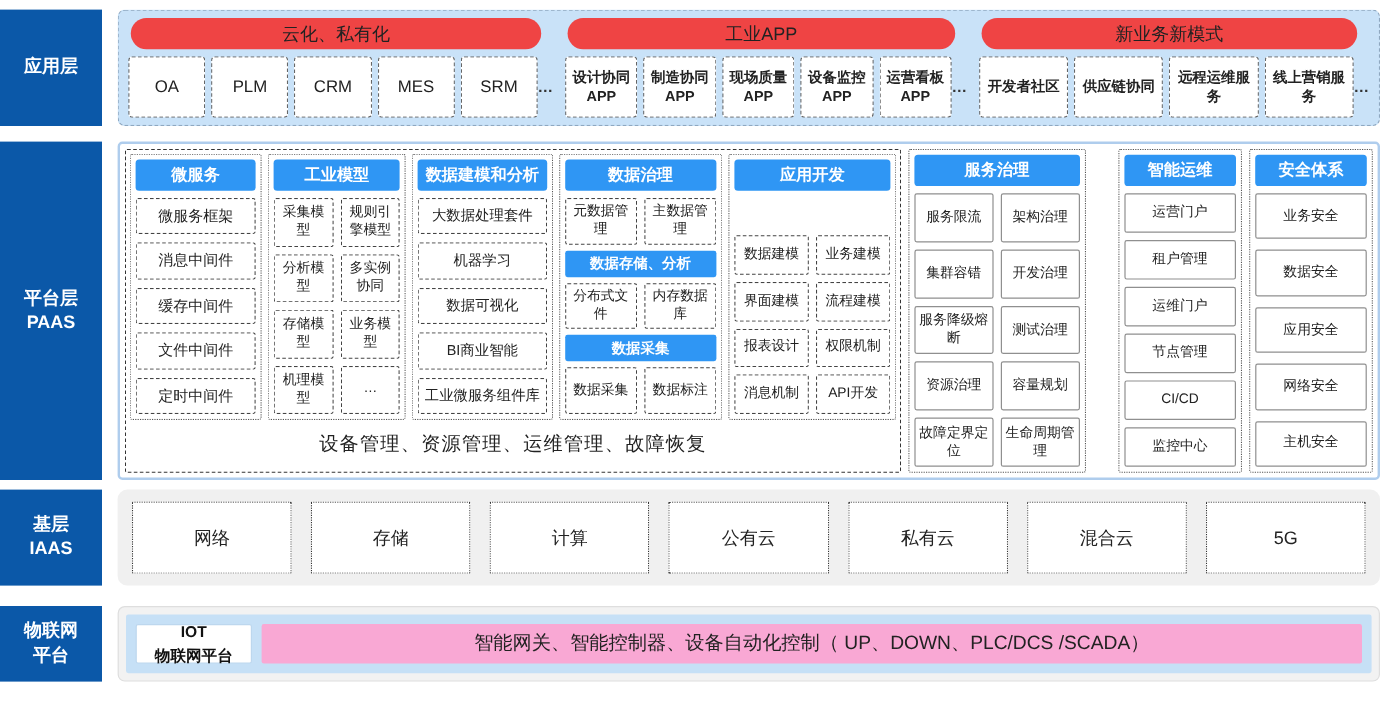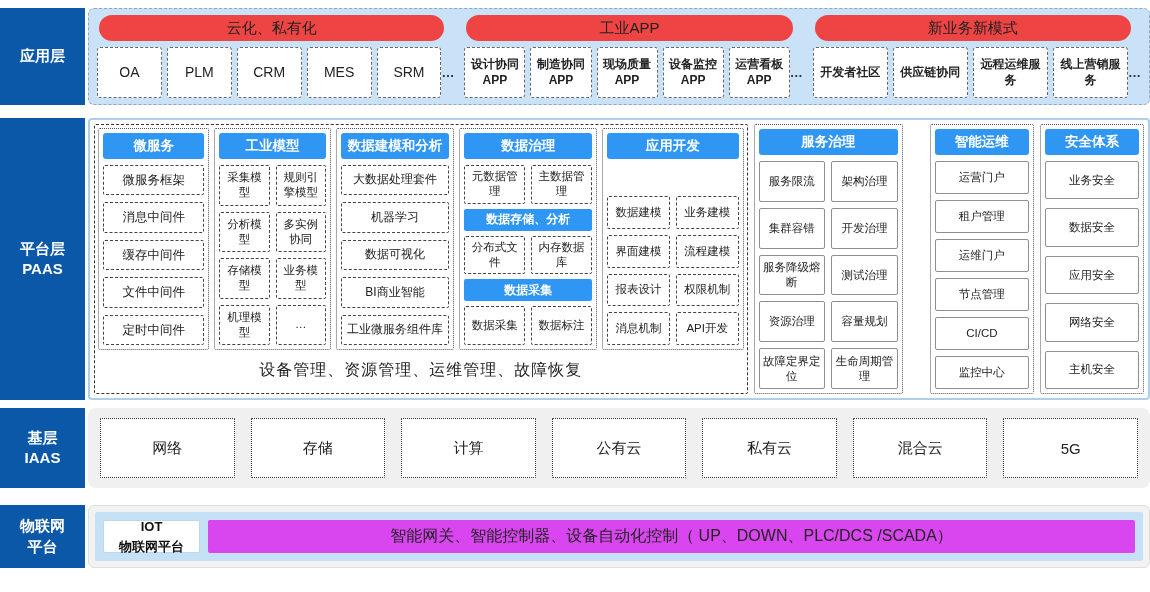--- a/index.html
+++ b/index.html
@@ -6,21 +6,21 @@
   body { font-family:"Liberation Sans","DejaVu Sans",sans-serif; background:#fff; }
   .page { position:relative; width:1150px; height:592px; background:#fff; overflow:hidden; }
 
   .row { position:absolute; left:0; width:1150px; display:flex; }
   .row-app  { top:8px;   height:97px; }
   .row-paas { top:118px; height:282px; }
   .row-iaas { top:408px; height:80px; }
   .row-iot  { top:505px; height:63px; }
 
   .layer-label {
-    width:85px; flex:0 0 85px; margin-right:3px;
+    width:85px; flex:0 0 85px; margin-right:13px;
     background:#0B58A8; color:#fff; font-weight:bold; font-size:15px;
     display:flex; align-items:center; justify-content:center; text-align:center;
     white-space:pre-line; line-height:1.35;
   }
 
   
   .app-panel {
     flex:1; background:#C9E2F8; border:1px dashed #8FA8C0; border-radius:6px;
     display:flex; gap:10px; padding:5px 8px 6px 8px;
   }
@@ -107,21 +107,21 @@
   }
   .iot-inner {
     flex:1; background:#C6E0F6; border-radius:2px; padding:8px; display:flex; gap:8px;
   }
   .iot-box {
     flex:0 0 97px; background:#fff; border:1px solid #BDD7EE; border-radius:2px;
     display:flex; align-items:center; justify-content:center; text-align:center;
     font-weight:bold; font-size:13px; color:#111; white-space:pre-line; line-height:1.5;
   }
   .iot-desc {
-    flex:1; background:#d946ef; border-radius:2px;
+    flex:1; background:#f9a8d4; border-radius:2px;
     display:flex; align-items:center; justify-content:center; text-align:center;
     font-size:16px; color:#222;
   }
 </style>
 </head>
 <body>
 
 <div class="page">
 
   <div class="row row-app">

